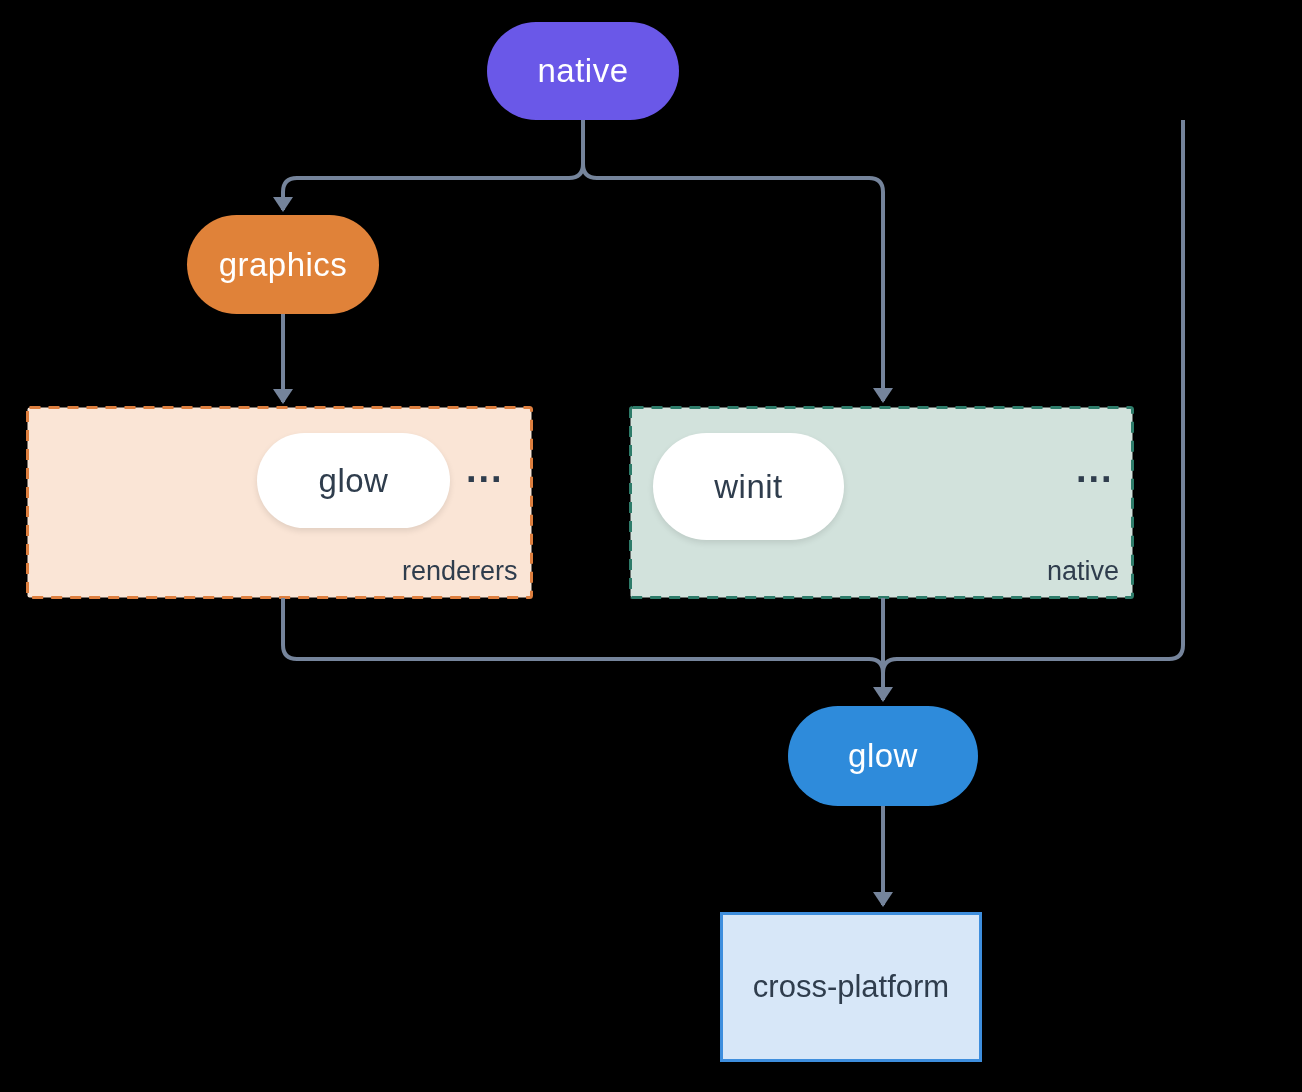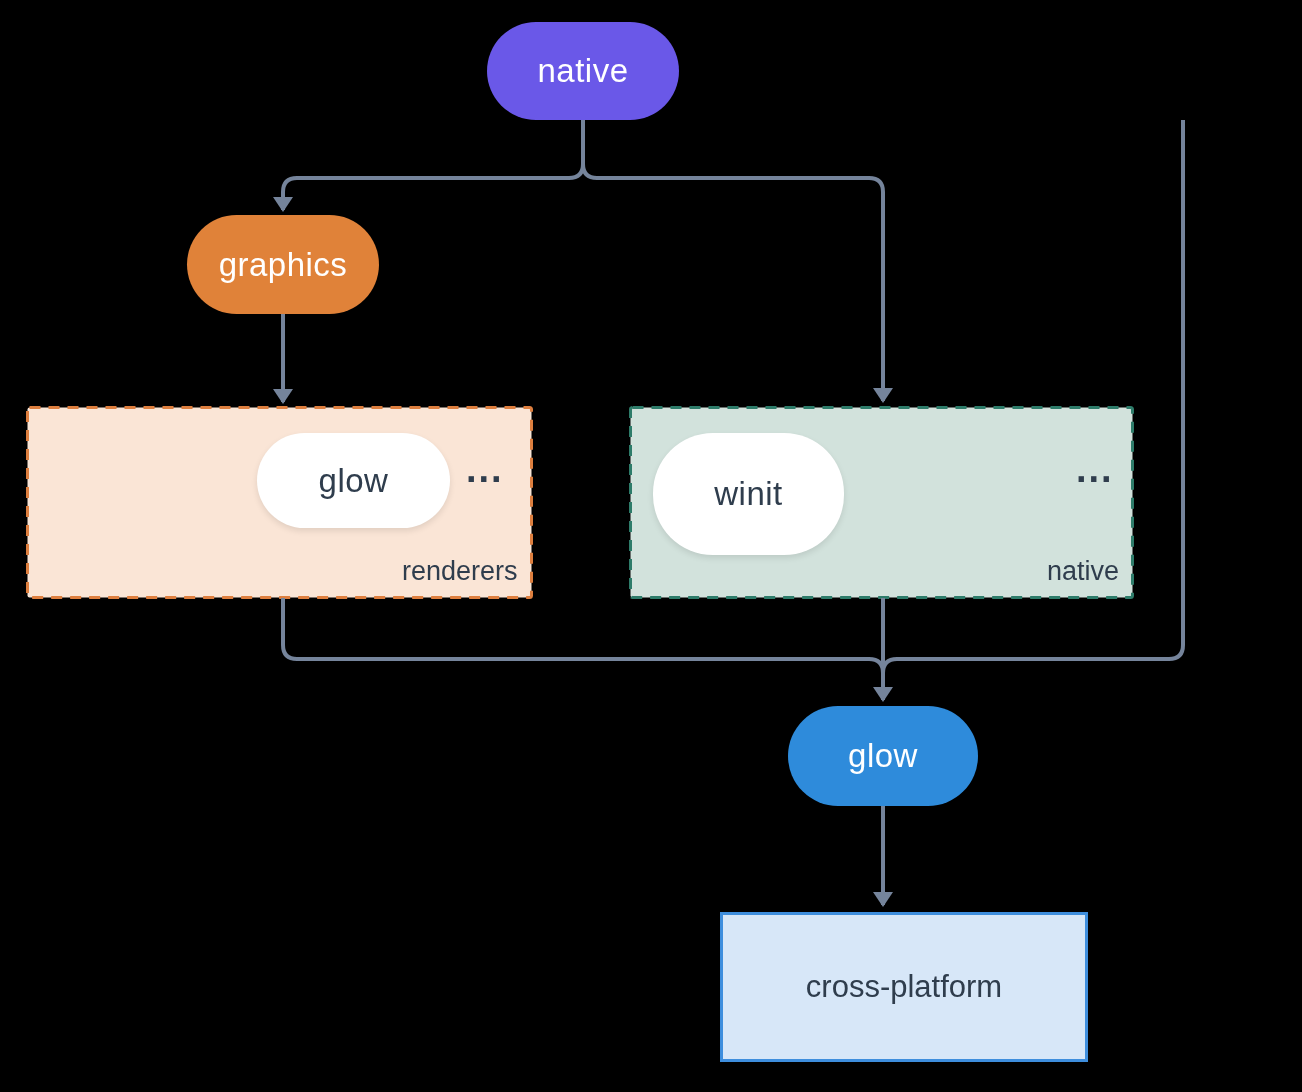--- a/index.html
+++ b/index.html
@@ -34,39 +34,39 @@
     font-size: 27px; color: var(--dark_text);
   }
   .dots {
     position: absolute; z-index: 3;
     font-size: 38px; font-weight: bold; letter-spacing: 2px;
     color: var(--dark_text);
   }
 
   .app-box {
     position: absolute; z-index: 2;
-    left: 720px; top: 912px; width: 368px; height: 150px;
+    left: 720px; top: 912px; width: 262px; height: 150px;
     box-sizing: border-box;
     background: var(--app_fill);
     border: 3px solid var(--app_border);
     display: flex; flex-direction: column;
     align-items: center; justify-content: center;
     font-size: 31px; line-height: 1.55;
     color: var(--dark_text);
   }
 
   
   #node-native   { left: 487px; top: 22px;  width: 192px; height: 98px;  }
   #node-web      { left: 1087px; top: 22px; width: 192px; height: 98px;  }
   #node-graphics { left: 187px; top: 215px; width: 192px; height: 99px;  }
   #node-iced     { left: 788px; top: 706px; width: 190px; height: 100px; }
 
   #pill-wgpu   { left: 47px;  top: 433px; width: 191px; height: 95px; }
   #pill-glow   { left: 257px; top: 433px; width: 193px; height: 95px; }
-  #pill-winit  { left: 653px; top: 433px; width: 191px; height: 122px; }
+  #pill-winit  { left: 653px; top: 433px; width: 191px; height: 107px; }
   #pill-glutin { left: 865px; top: 433px; width: 191px; height: 95px; }
 
   #dots-renderers { left: 466px;  top: 448px; }
   #dots-shells    { left: 1076px; top: 448px; }
   #label-renderers { left: 402px;  top: 556px; }
   #label-shells    { left: 1047px; top: 556px; }
 </style>
 </head>
 <body>
 

